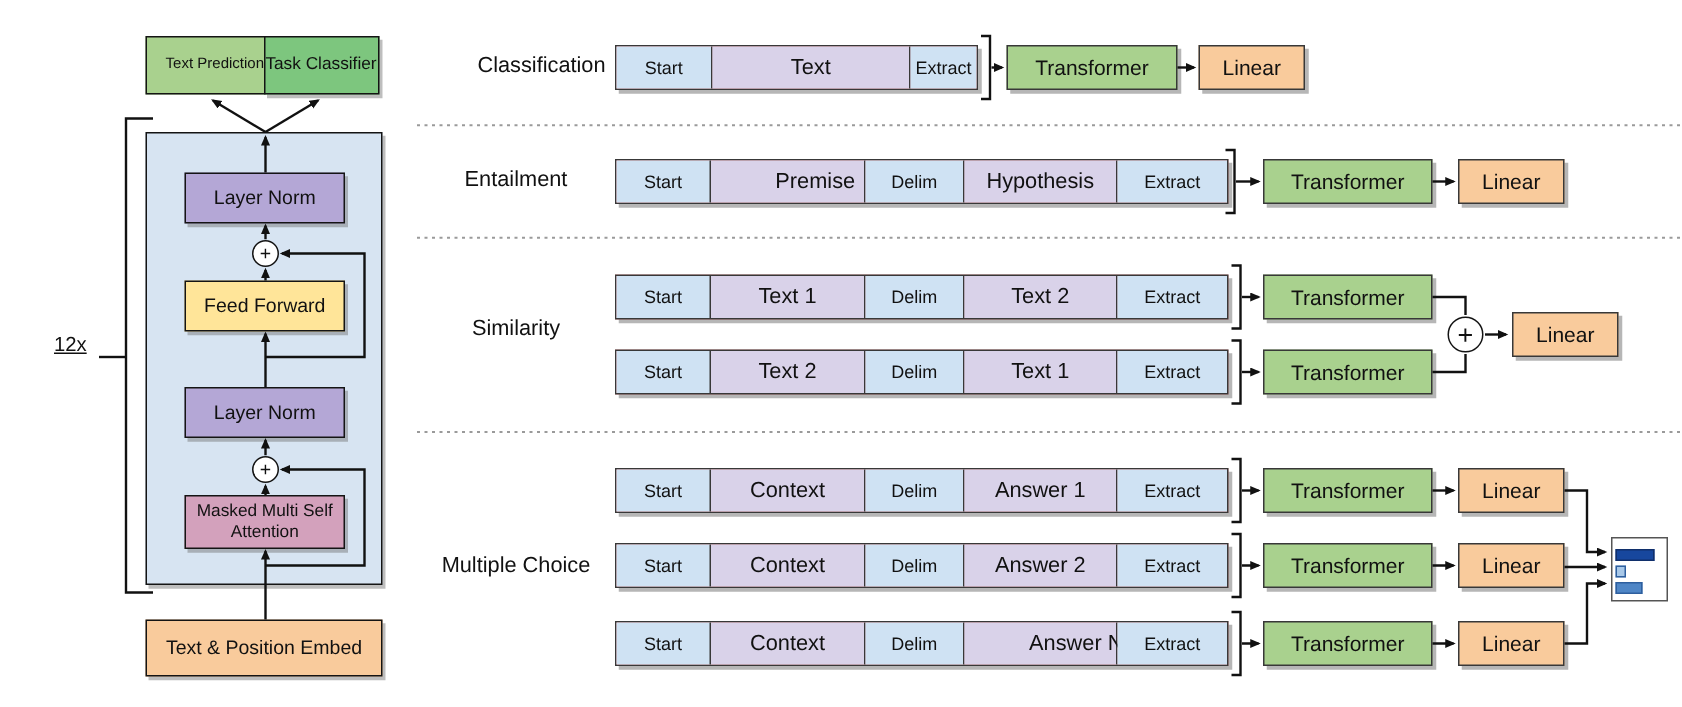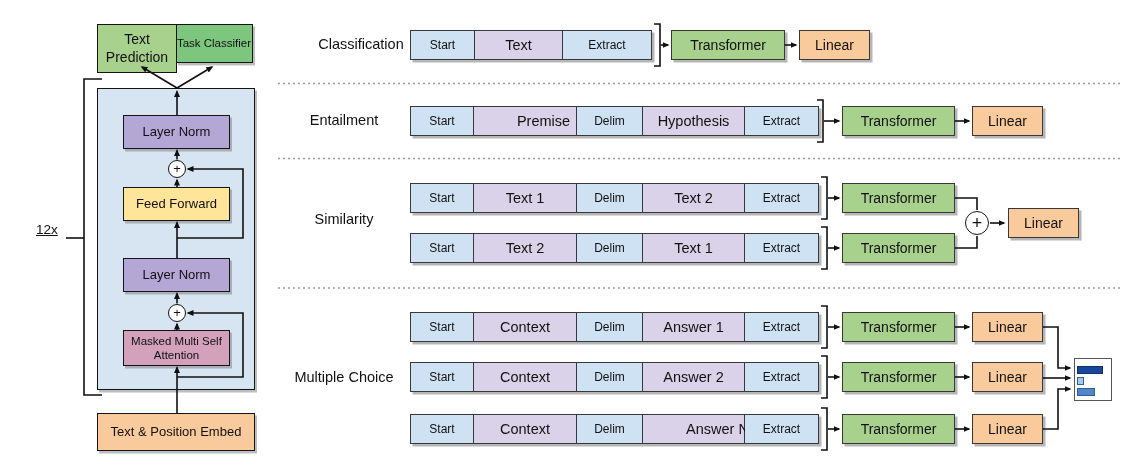--- a/index.html
+++ b/index.html
@@ -62,21 +62,21 @@
   .bar3{left:2px;top:29px;width:18px;background:#4f86c6;border:1px solid #2e5f9e;}
   svg.wires{position:absolute;left:0;top:0;pointer-events:none;}
   .repeat{position:absolute;font-size:13.5px;}
 </style>
 </head>
 <body>
 
 <div id="canvas">
 
   <div class="abs" style="left:97px;top:24px;display:flex;">
-    <div class="lbox green-l" style="position:static;width:80px;height:49px;font-size:14px;box-shadow:none;">
+    <div class="lbox green-l" style="position:static;width:80px;height:39px;font-size:10px;box-shadow:none;justify-content:flex-end;">
       <span>Text Prediction</span>
     </div>
     <div class="lbox green-d" style="position:static;width:77px;height:39px;font-size:11.5px;border-left:1.5px solid #141414;margin-left:-1.5px;">
       <span>Task Classifier</span>
     </div>
   </div>
 
   <div class="lbox bluebig" style="left:97px;top:88px;width:158px;height:302px;"></div>
 
   <div class="lbox purple" style="left:123px;top:115px;width:107px;height:34px;font-size:13px;">
@@ -109,21 +109,21 @@
 
   <div class="repeat" style="left:36px;top:222px;text-decoration:underline;">12x</div>
 
   <div class="tasklabel" style="left:286px;top:36px;">Classification</div>
   <div class="tasklabel" style="left:269px;top:112px;">Entailment</div>
   <div class="tasklabel" style="left:269px;top:211px;">Similarity</div>
   <div class="tasklabel" style="left:269px;top:369px;">Multiple Choice</div>
 
   <div class="strip" style="left:410px;top:30px;width:242px;">
     <div class="cell cb f-s" style="width:64px;">Start</div>
-    <div class="cell cp f-b" style="width:88px;">Text</div>
+    <div class="cell cp f-b" style="width:132px;">Text</div>
     <div class="cell cb f-s">Extract</div>
   </div>
   <div class="tfm" style="left:671px;top:30px;width:114px;">
     <span>Transformer</span>
   </div>
   <div class="lin" style="left:799px;top:30px;">
     <span>Linear</span>
   </div>
 
   <div class="strip" style="left:410px;top:106px;width:409px;">

